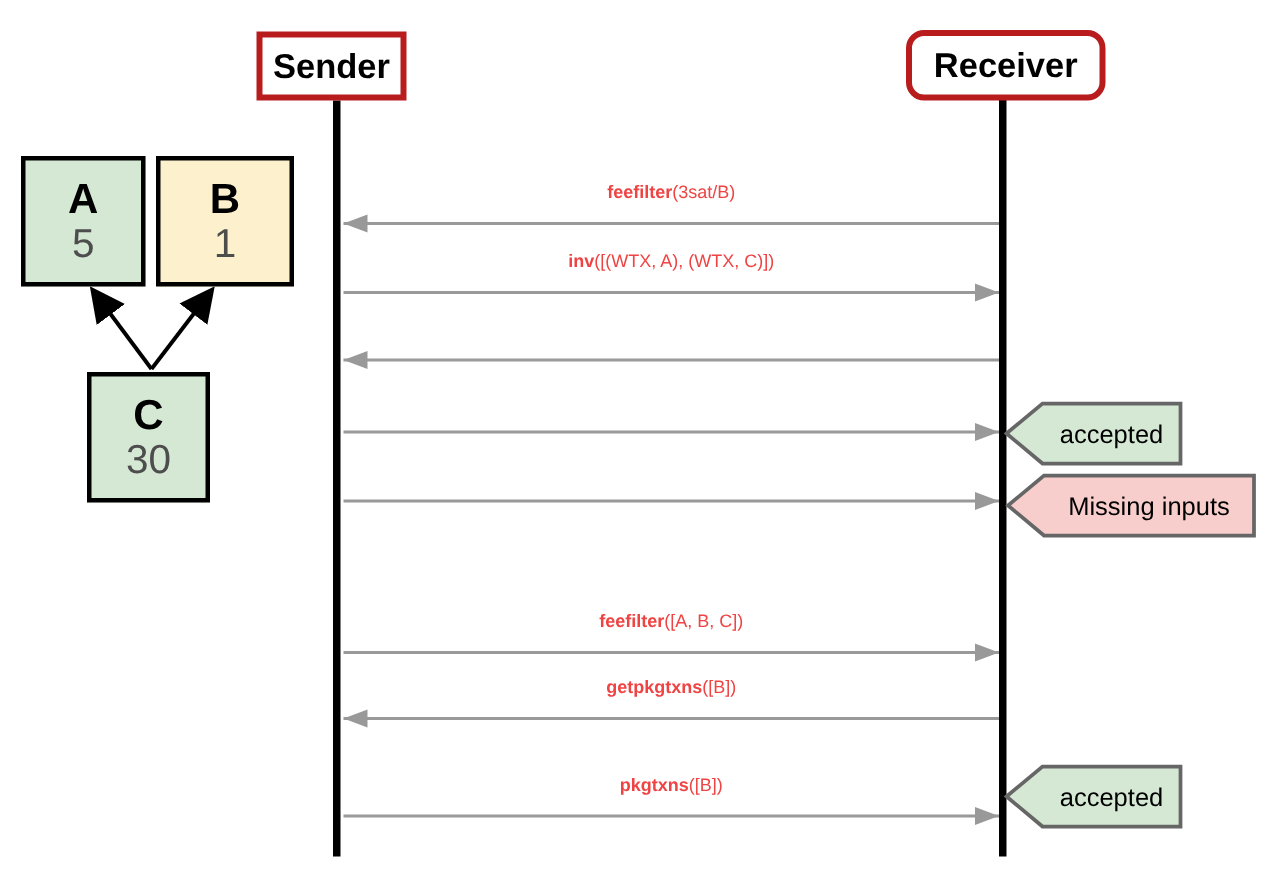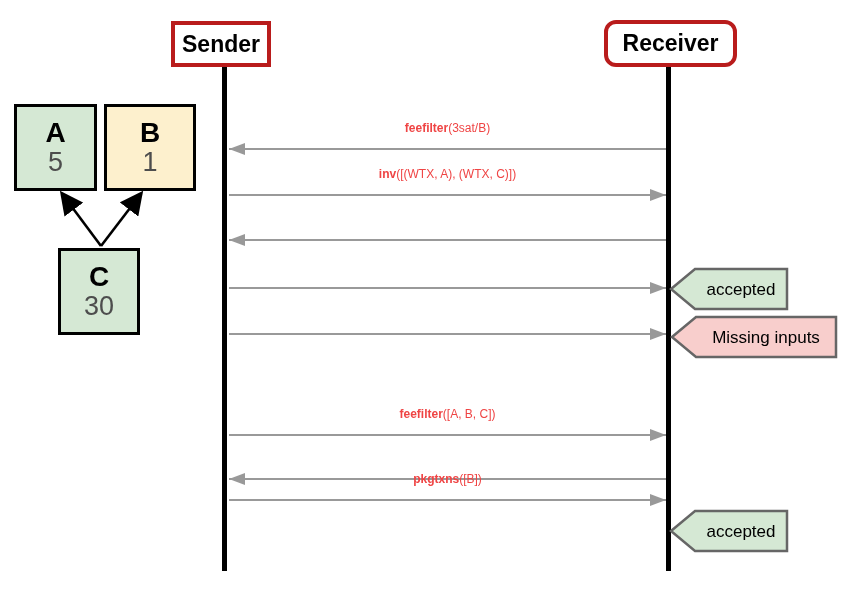--- a/index.html
+++ b/index.html
@@ -122,25 +122,26 @@
   </div>
 
 
   <div class="msg" style="top:407px">
     <div class="msg-label"><span class="b">feefilter</span><span>([A, B, C])</span></div>
     <div class="msg-line"></div>
     <div class="ah ah-right"></div>
   </div>
 
   <div class="msg" style="top:451px">
+    <div class="msg-label"><span class="b">getpkgtxns</span><span>([B])</span></div>
     <div class="msg-line"></div>
     <div class="ah ah-left"></div>
   </div>
 
-  <div class="msg" style="top:472px">
+  <div class="msg" style="top:516px">
     <div class="msg-label"><span class="b">pkgtxns</span><span>([B])</span></div>
     <div class="msg-line"></div>
     <div class="ah ah-right"></div>
   </div>
 
   <svg class="badge" style="left:669px;top:267px" width="121" height="44">
     <polygon points="2,22 26,2 118,2 118,42 26,42" fill="#d5e8d4" stroke="#666666" stroke-width="2.5"></polygon>
     <text x="72" y="28">accepted</text>
   </svg>
 

